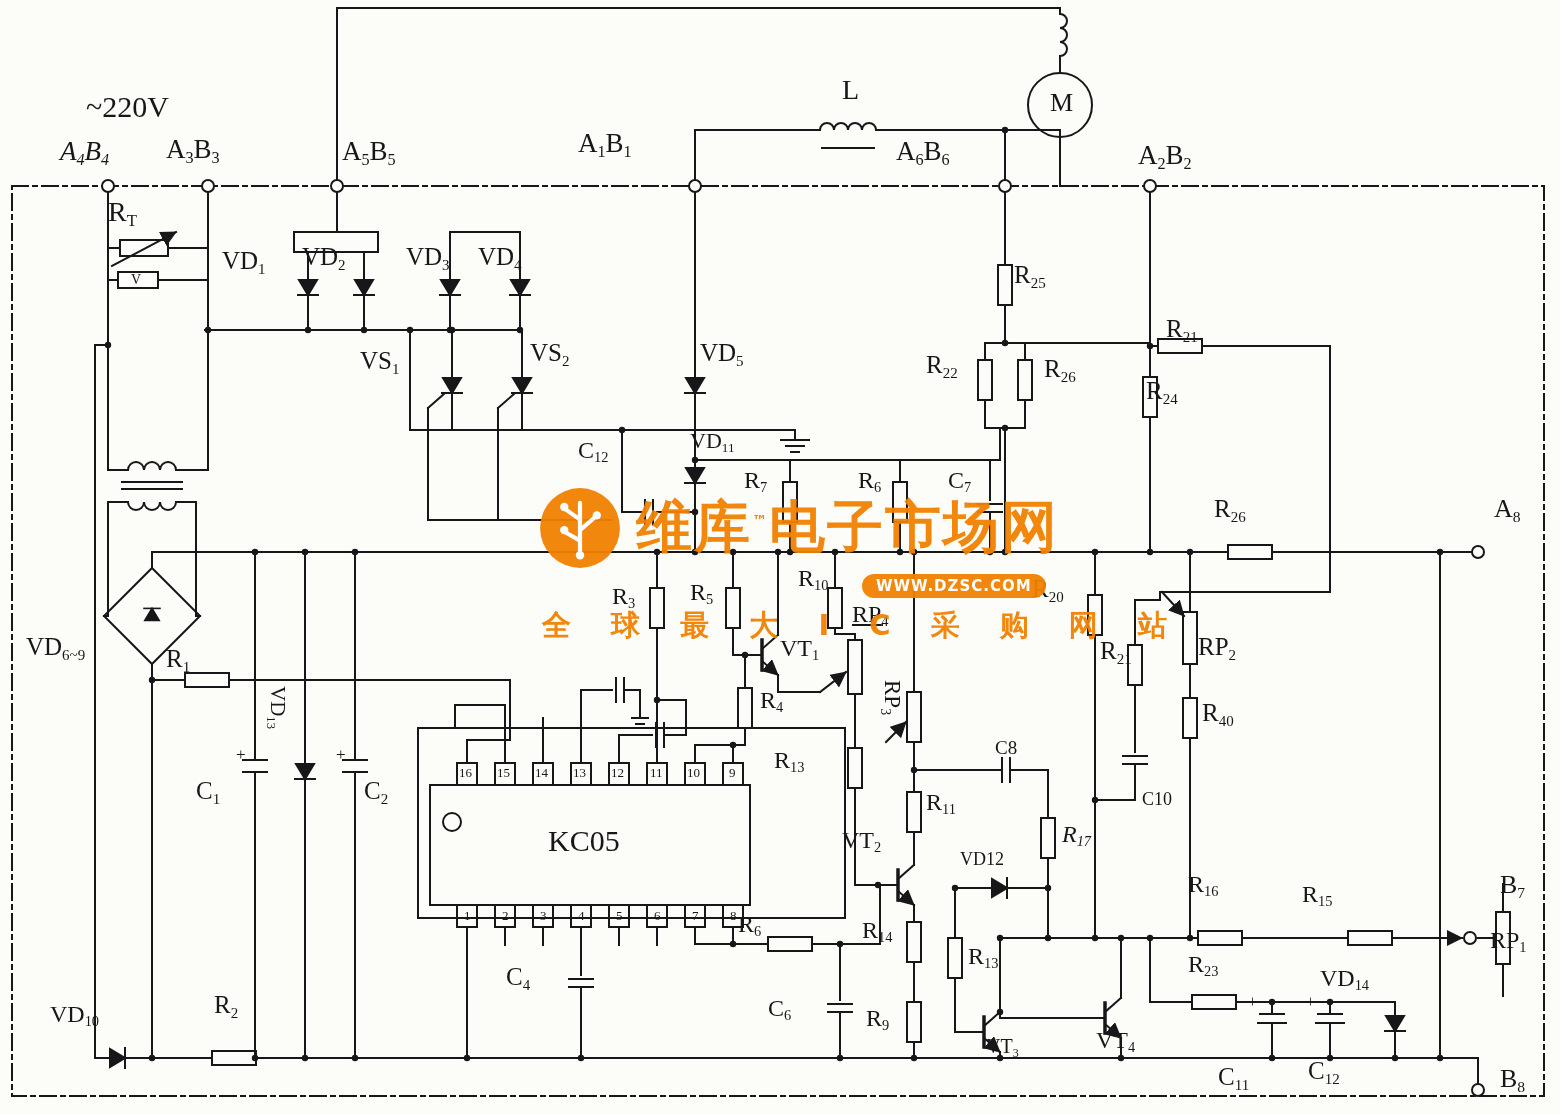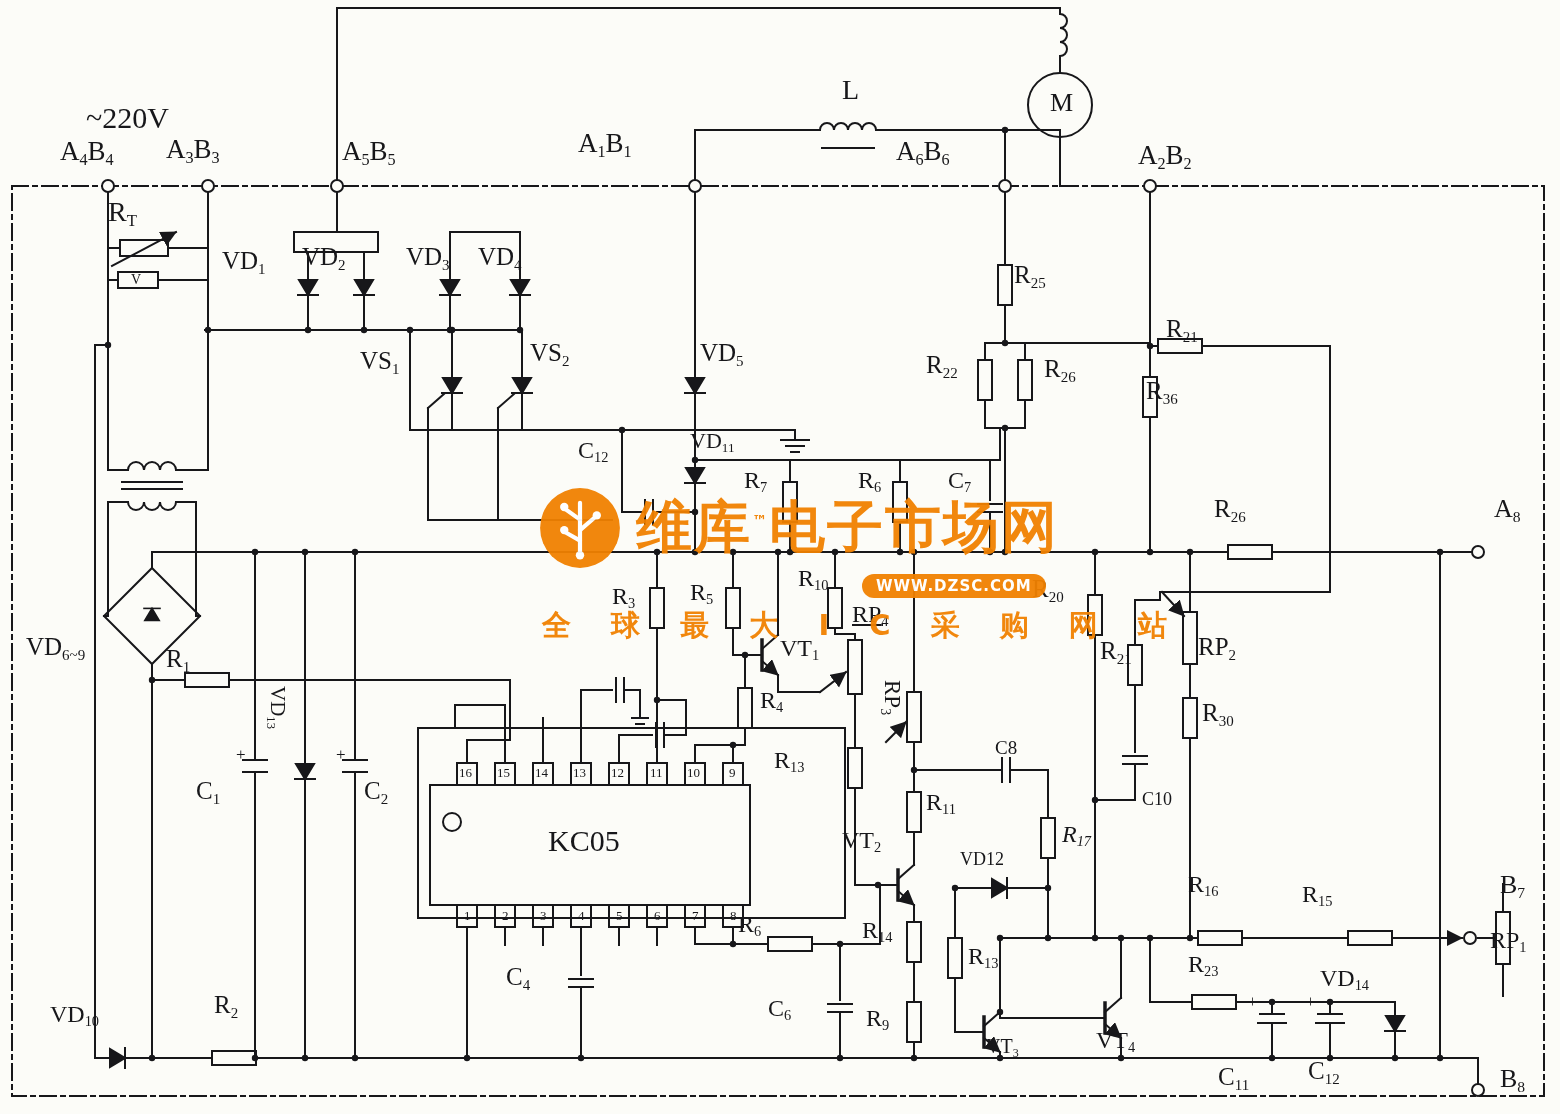--- a/index.html
+++ b/index.html
@@ -268,22 +268,22 @@
       <circle cx="1005" cy="186" r="6"></circle>
       <circle cx="1150" cy="186" r="6"></circle>
       <circle cx="1478" cy="552" r="6"></circle>
       <circle cx="1470" cy="938" r="6"></circle>
       <circle cx="1478" cy="1090" r="6"></circle>
     </g>
   </g>
 </svg>
 
 <div class="labels">
-      <div class="clabel" style="left: 86px; top: 92px; font-size: 30px; margin-top: 11px;">~220V</div>
-      <div class="clabel" style="left: 60px; top: 138px; font-size: 27px;">A<sub>4</sub>B<sub>4</sub></div>
+      <div class="clabel" style="left: 86px; top: 92px; font-size: 30px;">~220V</div>
+      <div class="clabel" style="left: 60px; top: 138px; font-size: 27px; font-style: italic;">A<sub>4</sub>B<sub>4</sub></div>
       <div class="clabel" style="left: 166px; top: 136px; font-size: 27px;">A<sub>3</sub>B<sub>3</sub></div>
       <div class="clabel" style="left: 342px; top: 138px; font-size: 27px;">A<sub>5</sub>B<sub>5</sub></div>
       <div class="clabel" style="left: 578px; top: 130px; font-size: 27px;">A<sub>1</sub>B<sub>1</sub></div>
       <div class="clabel" style="left: 896px; top: 138px; font-size: 27px;">A<sub>6</sub>B<sub>6</sub></div>
       <div class="clabel" style="left: 1138px; top: 142px; font-size: 27px;">A<sub>2</sub>B<sub>2</sub></div>
       <div class="clabel" style="left: 842px; top: 76px; font-size: 28px;">L</div>
       <div class="clabel" style="left: 1050px; top: 90px; font-size: 26px;">M</div>
       <div class="clabel" style="left: 108px; top: 198px; font-size: 28px;">R<sub>T</sub></div>
       <div class="clabel" style="left: 131px; top: 273px; font-size: 14px;">V</div>
       <div class="clabel" style="left: 222px; top: 248px; font-size: 25px;">VD<sub>1</sub></div>
@@ -295,32 +295,32 @@
       <div class="clabel" style="left: 700px; top: 340px; font-size: 25px;">VD<sub>5</sub></div>
       <div class="clabel" style="left: 578px; top: 438px; font-size: 24px;">C<sub>12</sub></div>
       <div class="clabel" style="left: 690px; top: 430px; font-size: 22px;">VD<sub>11</sub></div>
       <div class="clabel" style="left: 744px; top: 468px; font-size: 24px;">R<sub>7</sub></div>
       <div class="clabel" style="left: 858px; top: 468px; font-size: 24px;">R<sub>6</sub></div>
       <div class="clabel" style="left: 948px; top: 468px; font-size: 24px;">C<sub>7</sub></div>
       <div class="clabel" style="left: 1014px; top: 262px; font-size: 25px;">R<sub>25</sub></div>
       <div class="clabel" style="left: 926px; top: 352px; font-size: 25px;">R<sub>22</sub></div>
       <div class="clabel" style="left: 1044px; top: 356px; font-size: 25px;">R<sub>26</sub></div>
       <div class="clabel" style="left: 1166px; top: 316px; font-size: 25px;">R<sub>21</sub></div>
-      <div class="clabel" style="left: 1146px; top: 378px; font-size: 25px;">R<sub>36</sub></div>
+      <div class="clabel" style="left: 1146px; top: 378px; font-size: 25px;">R<sub>24</sub></div>
       <div class="clabel" style="left: 1214px; top: 496px; font-size: 25px;">R<sub>26</sub></div>
       <div class="clabel" style="left: 1494px; top: 496px; font-size: 26px;">A<sub>8</sub></div>
       <div class="clabel" style="left: 612px; top: 584px; font-size: 24px;">R<sub>3</sub></div>
       <div class="clabel" style="left: 690px; top: 580px; font-size: 24px;">R<sub>5</sub></div>
       <div class="clabel" style="left: 798px; top: 566px; font-size: 24px;">R<sub>10</sub></div>
       <div class="clabel" style="left: 852px; top: 602px; font-size: 24px; text-decoration: underline;">RP<sub>4</sub></div>
       <div class="clabel" style="left: 780px; top: 636px; font-size: 24px;">VT<sub>1</sub></div>
       <div class="clabel" style="left: 1032px; top: 576px; font-size: 25px;">R<sub>20</sub></div>
       <div class="clabel" style="left: 1100px; top: 638px; font-size: 25px;">R<sub>21</sub></div>
       <div class="clabel" style="left: 1198px; top: 634px; font-size: 25px;">RP<sub>2</sub></div>
-      <div class="clabel" style="left: 1202px; top: 700px; font-size: 25px;">R<sub>30</sub></div>
+      <div class="clabel" style="left: 1202px; top: 700px; font-size: 25px;">R<sub>40</sub></div>
       <div class="clabel" style="left: 760px; top: 688px; font-size: 24px;">R<sub>4</sub></div>
       <div class="clabel" style="left: 774px; top: 748px; font-size: 24px;">R<sub>13</sub></div>
       <div class="clabel" style="left: 904px; top: 680px; font-size: 23px; transform: rotate(90deg); transform-origin: 0px 0px;">RP<sub>3</sub></div>
       <div class="clabel" style="left: 972px; top: 738px; font-size: 19px; margin-left: 23px;">C8</div>
       <div class="clabel" style="left: 26px; top: 634px; font-size: 25px;">VD<sub>6~9</sub></div>
       <div class="clabel" style="left: 166px; top: 646px; font-size: 25px;">R<sub>1</sub></div>
       <div class="clabel" style="left: 288px; top: 686px; font-size: 21px; transform: rotate(90deg); transform-origin: 0px 0px;">VD<sub>13</sub></div>
       <div class="clabel" style="left: 196px; top: 778px; font-size: 25px;">C<sub>1</sub></div>
       <div class="clabel" style="left: 364px; top: 778px; font-size: 25px;">C<sub>2</sub></div>
       <div class="clabel" style="left: 548px; top: 826px; font-size: 30px;">KC05</div>

